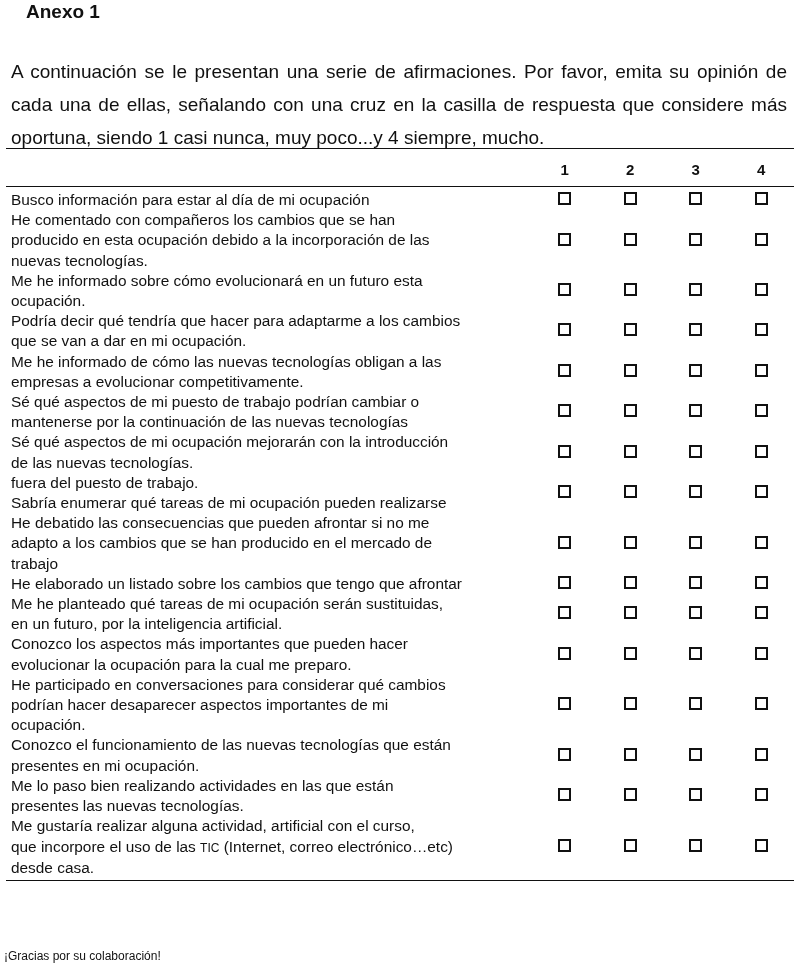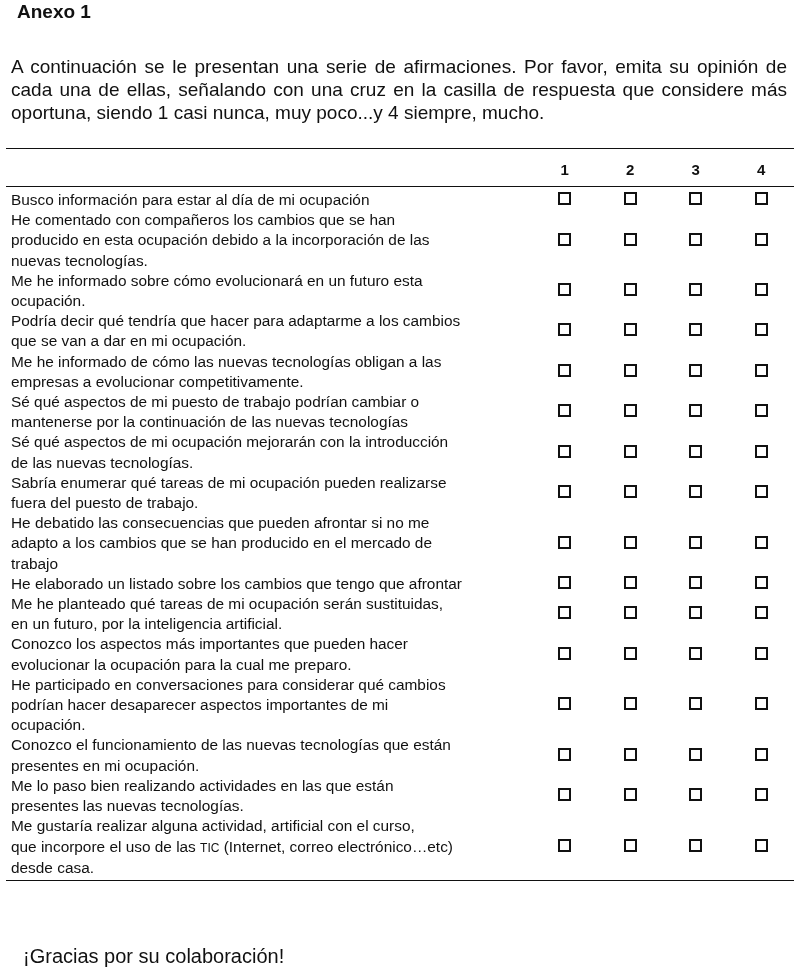--- a/index.html
+++ b/index.html
@@ -10,33 +10,33 @@
   body {
     width: 798px;
     height: 971px;
     position: relative;
     overflow: hidden;
     font-family: "Liberation Sans", sans-serif;
     color: #111111;
   }
   .annex-title {
     position: absolute;
-    left: 17px;
+    left: 26px;
     top: 0px;
     font-size: 19px;
     font-weight: bold;
     line-height: 24px;
   }
   .intro {
     position: absolute;
     left: 11px;
     top: 55px;
     width: 776px;
     font-size: 19px;
-    line-height: 23px;
+    line-height: 33px;
     text-align: justify;
     text-align-last: left;
   }
   .survey {
     position: absolute;
     left: 6px;
     top: 148px;
     width: 788px;
     border-top: 1.5px solid #111;
     border-bottom: 1.5px solid #111;
@@ -81,23 +81,23 @@
     height: 9px;
     border: 2px solid #111;
     background: #fff;
     cursor: pointer;
   }
   .tic {
     font-size: 12px;
   }
   .thanks {
     position: absolute;
-    left: 23px;
+    left: 4px;
     top: 944px;
-    font-size: 20px;
+    font-size: 12px;
     line-height: 24px;
   }
 </style>
 </head>
 <body>
 
 <div class="annex-title">Anexo 1</div>
 
 <div class="intro">A continuación se le presentan una serie de afirmaciones. Por favor, emita su opinión de cada una de ellas, señalando con una cruz en la casilla de respuesta que considere más oportuna, siendo 1 casi nunca, muy poco...y 4 siempre, mucho.</div>
 
@@ -175,22 +175,22 @@
           <div>Sé qué aspectos de mi ocupación mejorarán con la introducción</div>
           <div>de las nuevas tecnologías.</div>
         </div>
         <div class="scale-col"><span class="checkbox"></span></div>
         <div class="scale-col"><span class="checkbox"></span></div>
         <div class="scale-col"><span class="checkbox"></span></div>
         <div class="scale-col"><span class="checkbox"></span></div>
       </div>
       <div class="row">
         <div class="stmt-col">
+          <div>fuera del puesto de trabajo.</div>
           <div>Sabría enumerar qué tareas de mi ocupación pueden realizarse</div>
-          <div>fuera del puesto de trabajo.</div>
         </div>
         <div class="scale-col"><span class="checkbox"></span></div>
         <div class="scale-col"><span class="checkbox"></span></div>
         <div class="scale-col"><span class="checkbox"></span></div>
         <div class="scale-col"><span class="checkbox"></span></div>
       </div>
       <div class="row">
         <div class="stmt-col">
           <div>He debatido las consecuencias que pueden afrontar si no me</div>
           <div>adapto a los cambios que se han producido en el mercado de</div>

